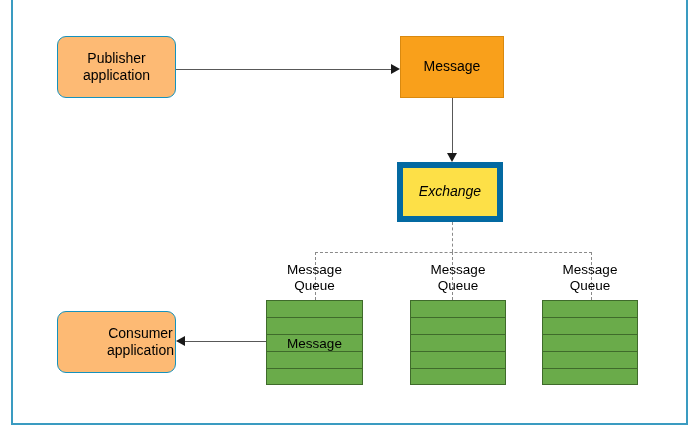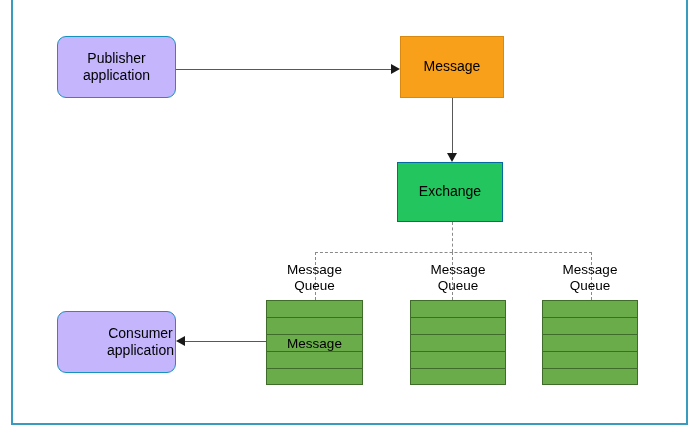--- a/index.html
+++ b/index.html
@@ -42,36 +42,37 @@
     box-sizing: border-box;
     display: flex;
     align-items: center;
     justify-content: center;
     text-align: center;
     color: #000000;
     line-height: 1.25;
   }
 
   .node-blue {
-    background: #c4b5fd;
+    background: #fdba74;
     border: 1px solid #1592bd;
     border-radius: 9px;
     font-size: 14px;
   }
 
   .node-orange {
     background: #f9a01b;
     border: 1px solid #d9890f;
     font-size: 14px;
   }
 
   .node-green {
-    background: #22c55e;
-    border: 1px solid #0369a1;
+    background: #fde047;
+    border: 6px solid #0369a1;
     font-size: 14px;
+    font-style: italic;
   }
 
   
   .queue-group {
     position: absolute;
   }
   .queue-label {
     position: absolute;
     width: 100%;
     text-align: center;

